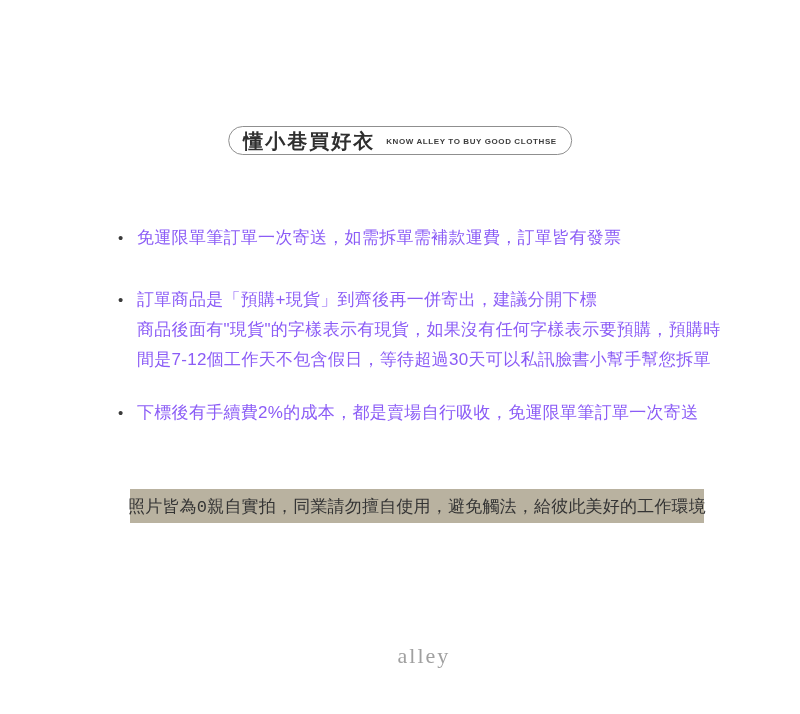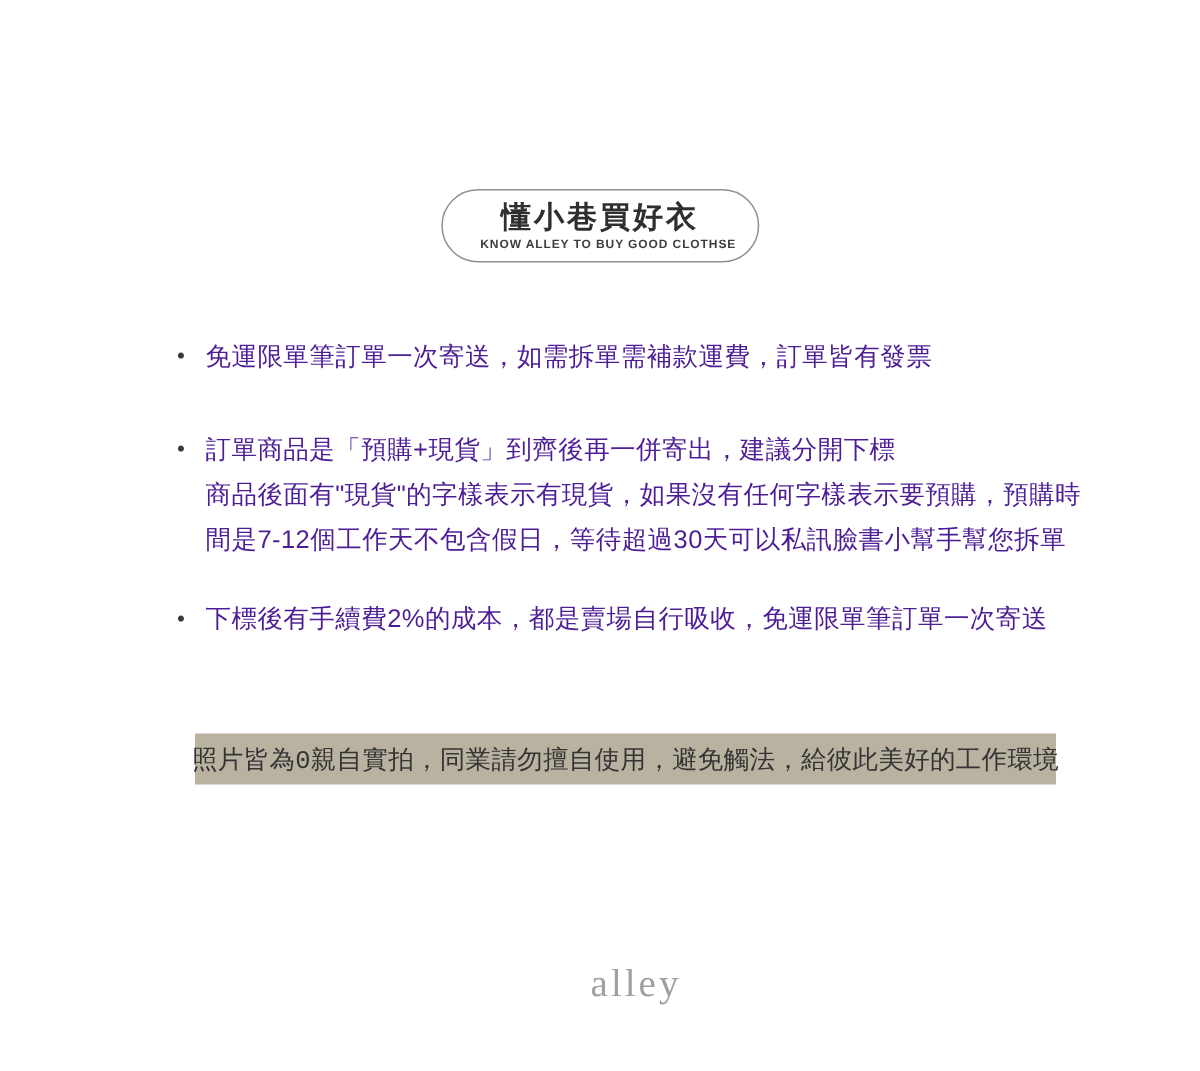--- a/index.html
+++ b/index.html
@@ -14,25 +14,25 @@
     overflow: hidden;
   }
 
   
   .brand-pill {
     position: absolute;
     top: 126px;
     left: 50%;
     transform: translateX(-50%);
     min-width: 174px;
-    height: 49px;
+    height: 29px;
     border: 1.5px solid #8f8f8f;
     border-radius: 26px;
     display: flex;
-    flex-direction: column;
+    flex-direction: row;
     align-items: center;
     justify-content: center;
     padding: 4px 14px 3px 14px;
     background: #ffffff;
   }
   .brand-title {
     font-size: 20px;
     font-weight: bold;
     letter-spacing: 2px;
     color: #2f2f2f;
@@ -65,21 +65,21 @@
     flex: 0 0 19px;
     font-size: 15px;
     line-height: 30px;
     color: #3a3a3a;
   }
   .notice-lines { width: 578px; }
   .notice-line {
     font-size: 17px;
     line-height: 30px;
     letter-spacing: 0.3px;
-    color: #4c1d95;
+    color: #8b5cf6;
     white-space: nowrap;
   }
 
   
   .highlight-bar {
     position: absolute;
     left: 130px;
     top: 489px;
     width: 574px;
     height: 34px;
@@ -98,21 +98,21 @@
   .footer {
     position: absolute;
     left: 0;
     top: 643px;
     width: 800px;
     text-align: center;
     font-family: "Liberation Serif", "DejaVu Serif", serif;
     color: #a4a4a4;
   }
   .footer-logo {
-    font-size: 26px;
+    font-size: 22px;
     letter-spacing: 2px;
     line-height: 26px;
     color: #a0a0a0;
     padding-left: 48px;
   }
   .footer-url {
     margin-top: 2px;
     font-size: 10px;
     letter-spacing: 3px;
     color: #9d9d9d;

